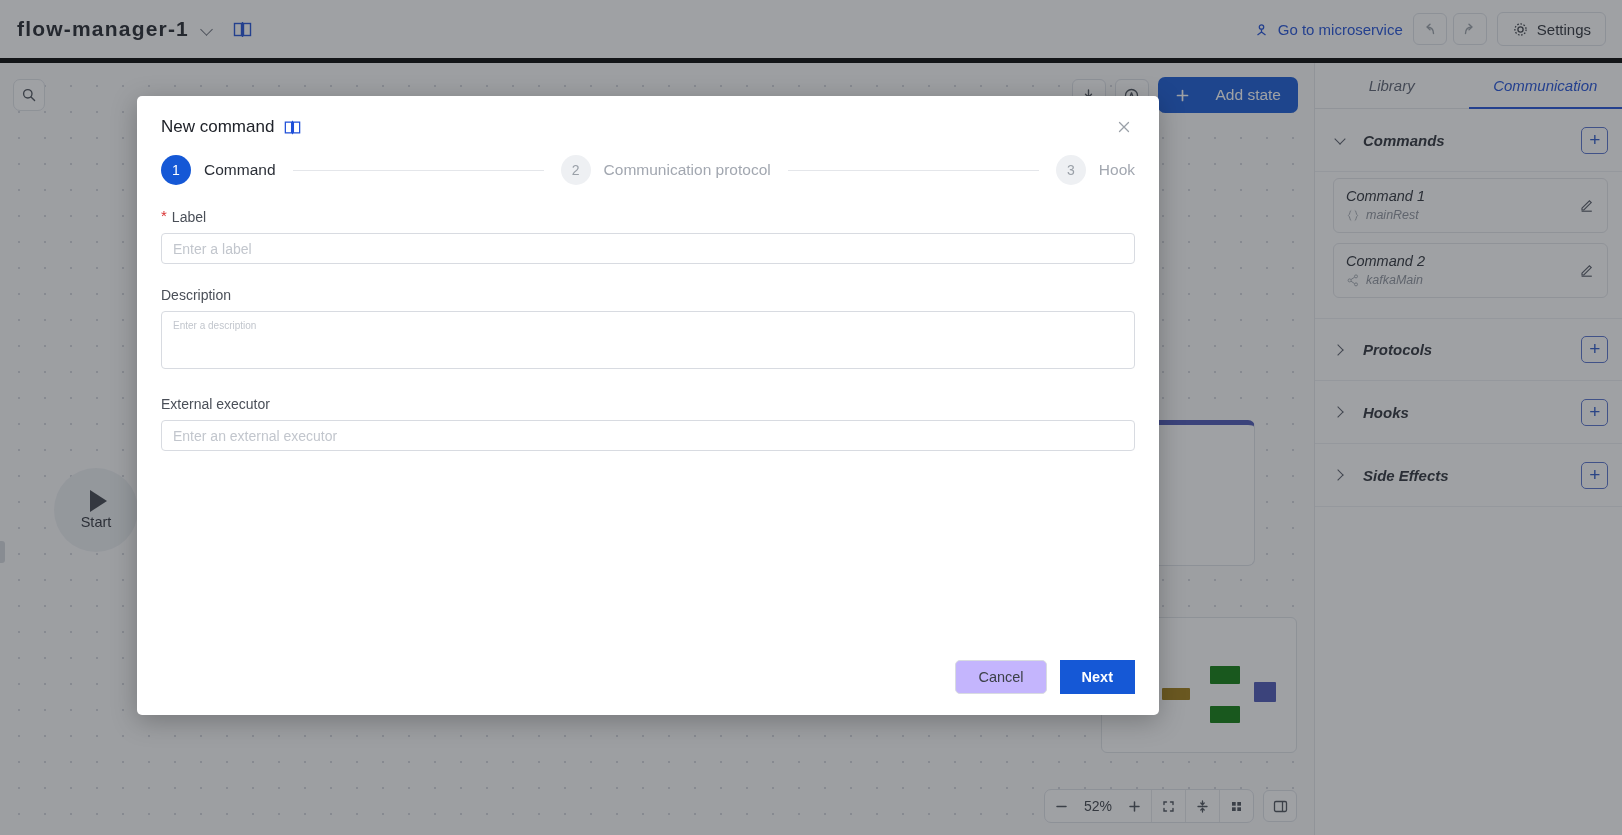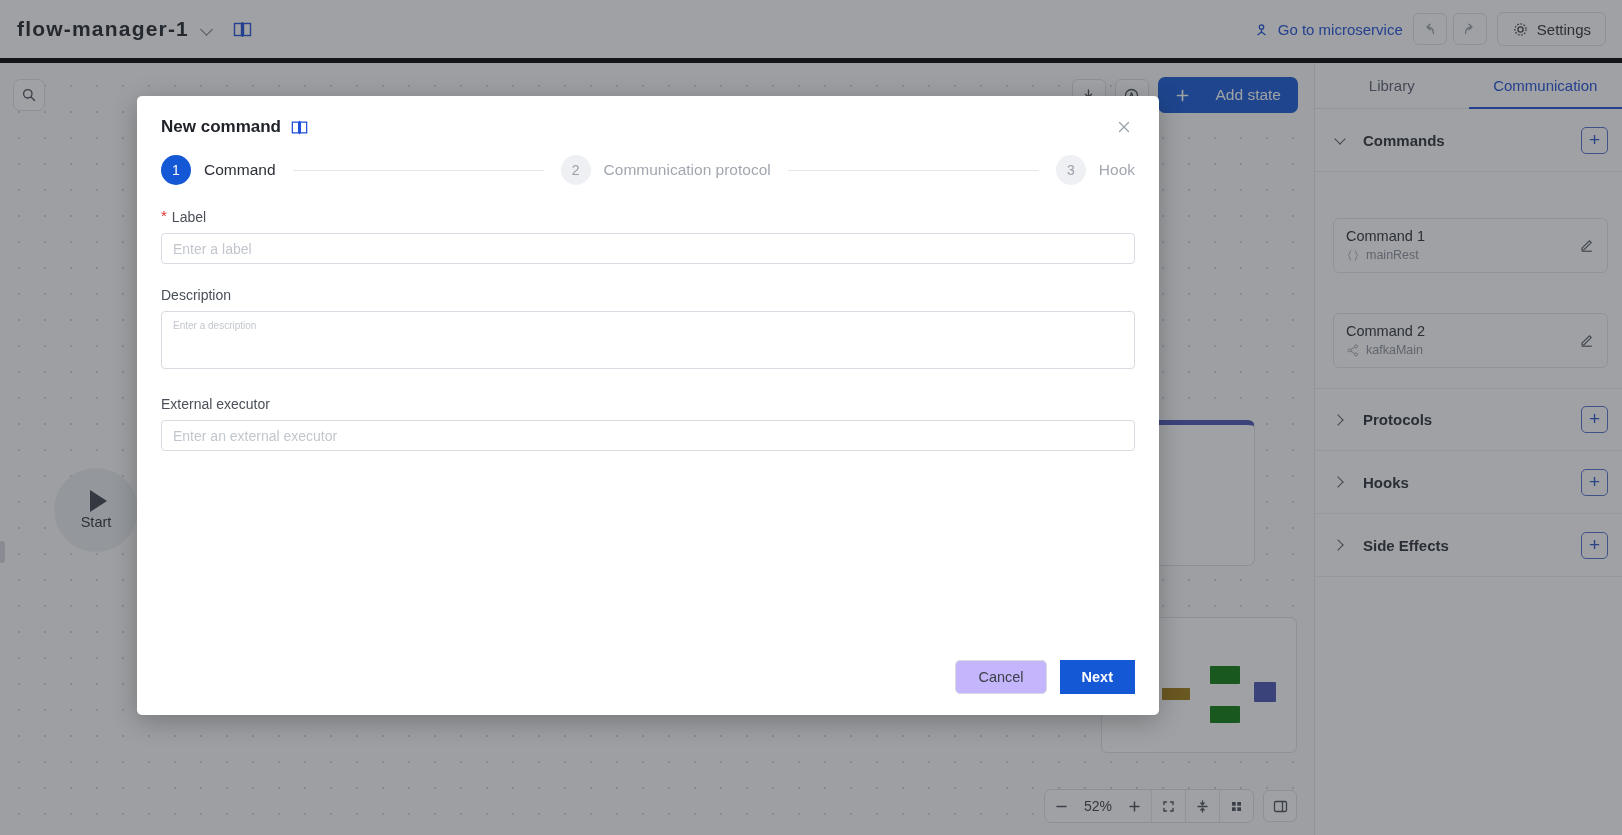--- a/index.html
+++ b/index.html
@@ -128,21 +128,21 @@
   
   .left-handle {
     position: absolute; left: 0; top: 478px; width: 5px; height: 22px;
     background: #d6d9df; border-radius: 0 3px 3px 0;
     cursor: pointer;
   }
 
   
   .sidebar {
     position: absolute; top: 63px; right: 0; width: 308px; height: 772px;
-    background: #ffffff; border-left: 1px solid #e6e8ec;
+    background: #ffffff; border-left: 1px solid #e6e8ec; font-style: italic;
   }
   .side-tabs { display: flex; height: 46px; border-bottom: 1px solid #e6e8ec; }
   .side-tab {
     flex: 1; display: flex; align-items: center; justify-content: center;
     font-size: 15px; color: #5a6070; cursor: pointer; position: relative;
   }
   .side-tab.active { color: #1f4fd8; }
   .side-tab.active::after {
     content: ""; position: absolute; bottom: -1px; left: 0; right: 0;
     height: 2.5px; background: #1f4fd8;
@@ -162,41 +162,41 @@
   .sec-add {
     margin-left: auto; width: 27px; height: 27px;
     border: 1px solid #5570cc; border-radius: 5px; background: #fff;
     color: #2a57c9; font-size: 19px; line-height: 24px; text-align: center;
     cursor: pointer;
   }
   .cmd-list { padding: 6px 14px 10px 18px; }
   .cmd-card {
     border: 1px solid #e4e6ea; border-radius: 6px; background: #fff;
     padding: 9px 12px 10px 12px; margin-bottom: 10px;
-    display: flex; align-items: center; cursor: pointer; margin-top: 40px;
+    display: flex; align-items: center; cursor: pointer;
   }
   .cmd-main { flex: 1; }
   .cmd-name { font-size: 14.5px; color: #2b2f37; margin-bottom: 4px; }
   .cmd-sub { font-size: 12.5px; color: #8d929c; display: flex; align-items: center; gap: 6px; }
   .cmd-edit { color: #565b66; cursor: pointer; display: flex; }
   .sec-divider-top { border-top: 1px solid #edeff2; }
 
   
   .overlay {
     position: absolute; inset: 0; background: rgba(43,46,53,0.45);
   }
   .dialog {
     position: absolute; left: 137px; top: 96px; width: 1022px; height: 619px;
     background: #ffffff; border-radius: 5px;
     box-shadow: 0 6px 26px rgba(0,0,0,0.25);
   }
   .dlg-title-row {
     display: flex; align-items: center; padding: 20px 24px 0 24px;
   }
-  .dlg-title { font-size: 17px; font-weight: bold; color: #20232a; }
+  .dlg-title { font-size: 17px; font-weight: normal; color: #20232a; }
   .dlg-book { margin-left: 10px; display: inline-flex; cursor: pointer; }
   .dlg-close {
     margin-left: auto; width: 22px; height: 22px; cursor: pointer;
     display: flex; align-items: center; justify-content: center; color: #9aa0a8;
     font-size: 21px; line-height: 1;
   }
   .stepper {
     display: flex; align-items: center; padding: 17px 24px 0 24px;
   }
   .step { display: flex; align-items: center; gap: 13px; }

